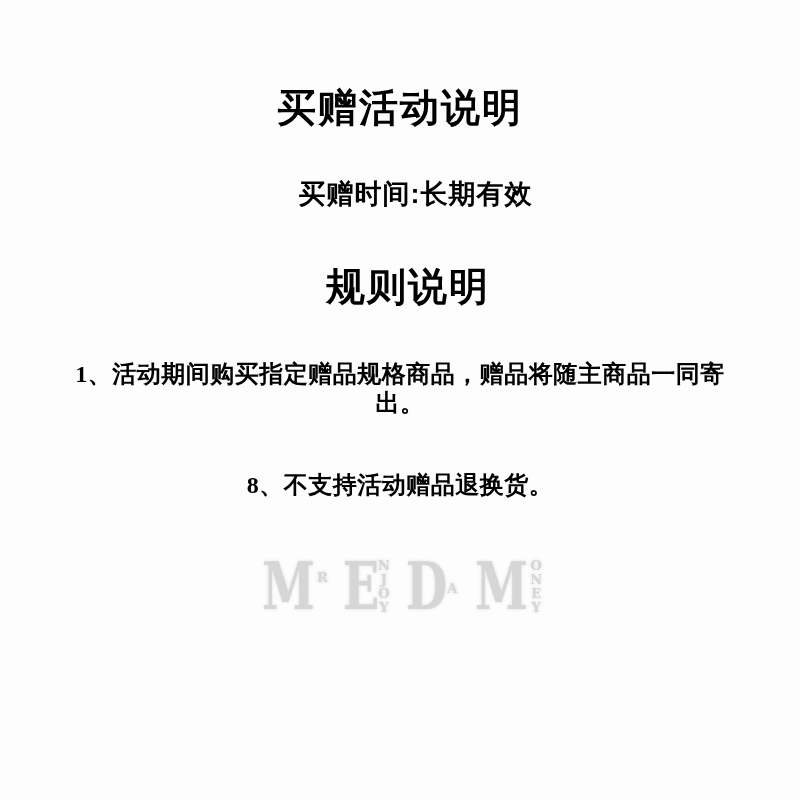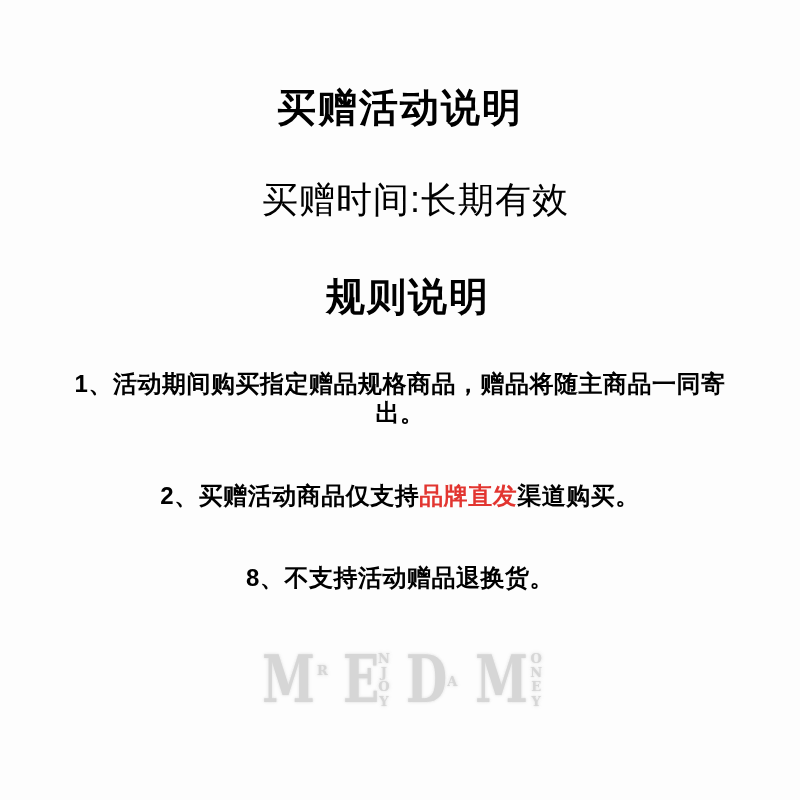--- a/index.html
+++ b/index.html
@@ -16,42 +16,43 @@
     margin:0 auto;
   }
   .title{
     font-size:39px;
     font-weight:900;
     line-height:1.15;
     margin:0;
     letter-spacing:2px;
   }
   .subtitle{
-    font-size:36px;
-    font-weight:400;
+    font-size:27px;
+    font-weight:700;
     line-height:1.15;
     margin-top:48px;
     letter-spacing:1px;
     margin-left:31px;
   }
   .section-heading{
     font-size:39px;
     font-weight:900;
     line-height:1.15;
     margin:55px 0 0;
     letter-spacing:2px;
     padding-left:16px;
   }
   .rules{margin-top:50px;}
   .rule{
     font-size:24px;
     font-weight:600;
     line-height:1.2;
     margin:0 0 54px;
     letter-spacing:0.5px;
+    font-family:Liberation Serif, serif;
   }
   .rule .highlight{color:var(--accent_red,#e23530);}
   .watermark{
     margin-top:6px;
     display:flex;
     justify-content:center;
     align-items:flex-start;
     gap:14px;
     color:var(--watermark_gray,#d6d6d6);
     font-family:"DejaVu Serif","Liberation Serif",serif;
@@ -86,21 +87,20 @@
 
   <h1 class="title">买赠活动说明</h1>
 
   <div class="subtitle">买赠时间:长期有效</div>
 
   <h2 class="section-heading">规则说明</h2>
 
   <div class="rules">
     <p class="rule"><span>1、活动期间购买指定赠品规格商品，赠品将随主商品一同寄出。</span><span class="highlight"></span><span></span></p>
 
-    <p class="rule"><span>2、买赠活动商品仅支持</span><span class="highlight">品牌直发</span><span>渠道购买。</span></p>
 
     <p class="rule"><span>8、不支持活动赠品退换货。</span><span class="highlight"></span><span></span></p>
 
   </div>
 
   <div class="watermark" aria-hidden="true">
     <span class="wm-unit">
       <span class="wm-big">M</span>
       <span class="wm-small raise">
         <span>R</span>

